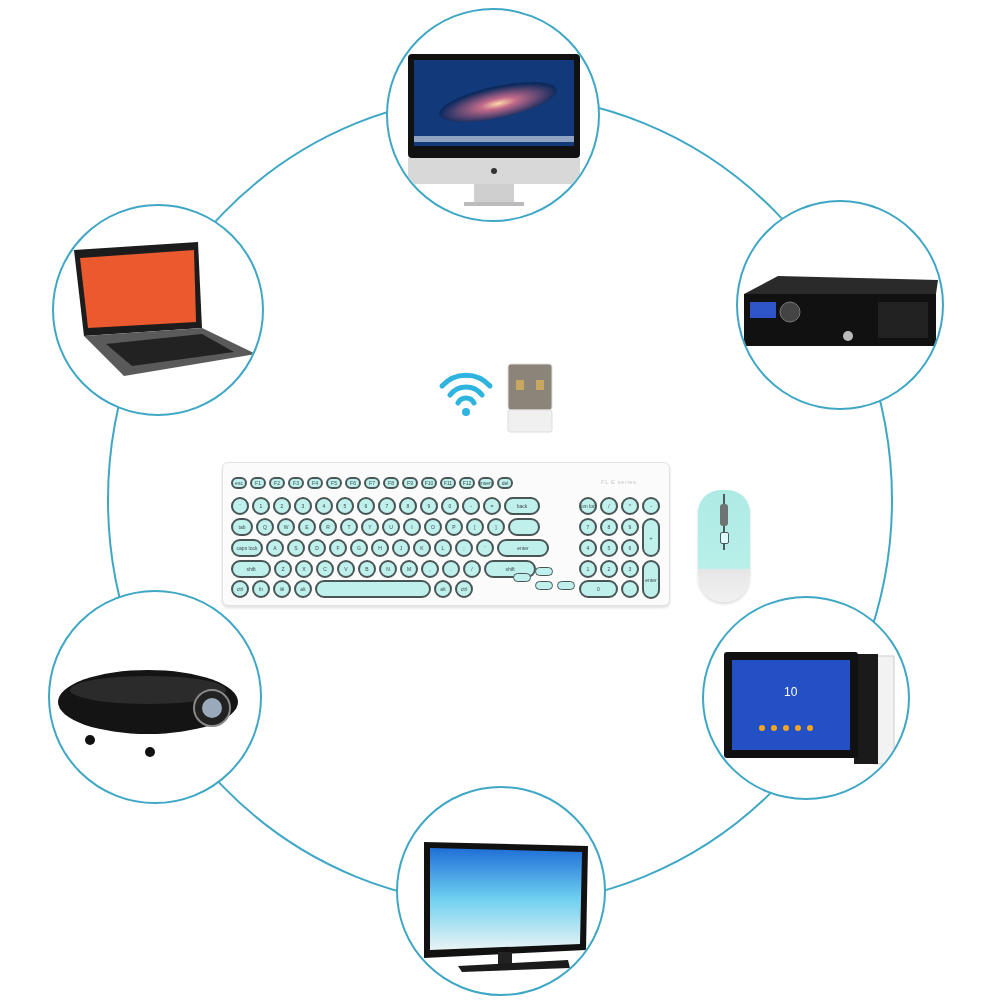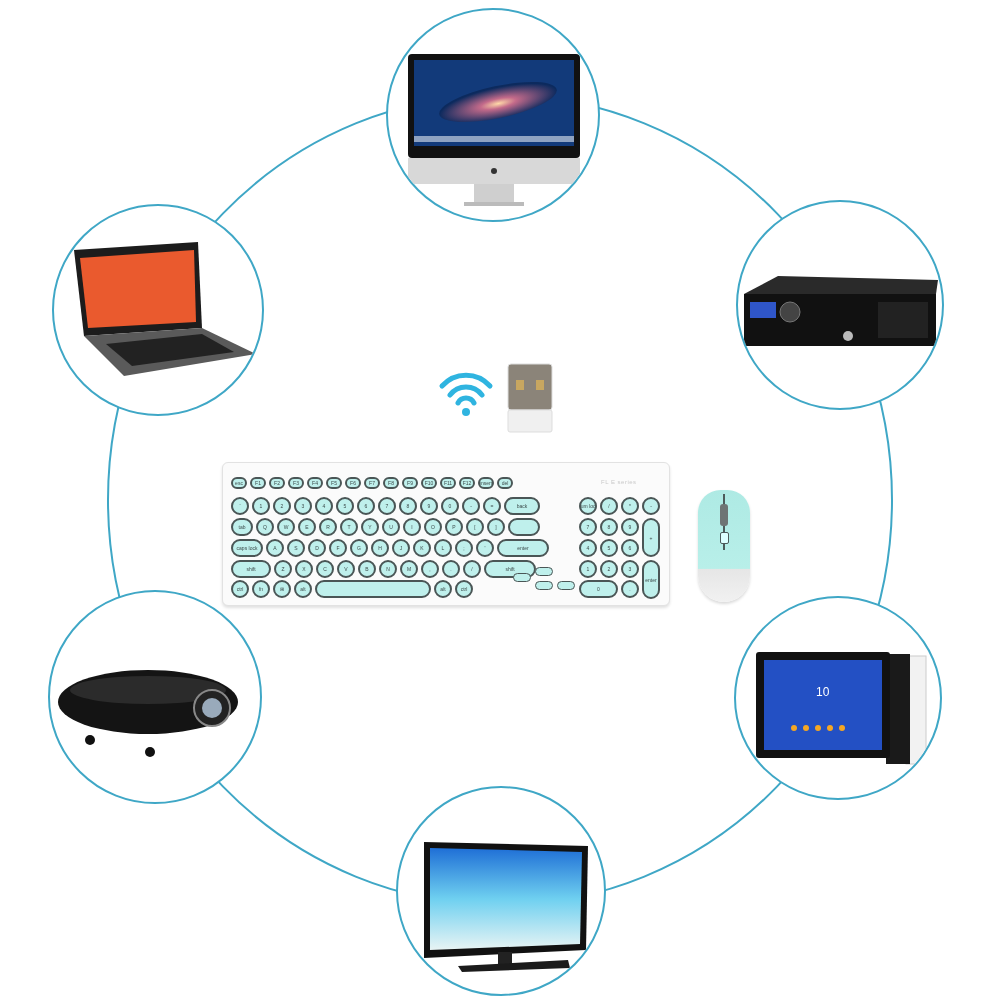--- a/index.html
+++ b/index.html
@@ -50,21 +50,21 @@
   <svg class="dev" width="208" height="210">
     <polygon points="6,92 40,74 200,78 198,92" fill="#2a2a2a"></polygon>
     <rect x="6" y="92" width="192" height="52" fill="#111"></rect>
     <rect x="12" y="100" width="26" height="16" fill="#2f56c9"></rect>
     <circle cx="52" cy="110" r="10" fill="#444" stroke="#777"></circle>
     <circle cx="110" cy="134" r="5" fill="#bbb"></circle>
     <rect x="140" y="100" width="50" height="36" fill="#222"></rect>
   </svg>
 </div>
 
-<div class="bubble" style="left:734px;top:596px;width:208px;height:204px;text-decoration:underline;">
+<div class="bubble" style="left:702px;top:596px;width:208px;height:204px;text-decoration:underline;">
   <svg class="dev" width="208" height="204">
     <rect x="170" y="58" width="20" height="108" fill="#f2f2f2" stroke="#ccc"></rect>
     <rect x="150" y="56" width="24" height="110" fill="#1a1a1a"></rect>
     <rect x="20" y="54" width="134" height="106" rx="3" fill="#111"></rect>
     <rect x="28" y="62" width="118" height="90" fill="#2350c4"></rect>
     <text x="80" y="98" font-size="12" fill="#fff" font-family="Liberation Sans, sans-serif">10</text>
     <g fill="#f5a623">
         <circle cx="58" cy="130" r="3"></circle>
         <circle cx="70" cy="130" r="3"></circle>
         <circle cx="82" cy="130" r="3"></circle>

